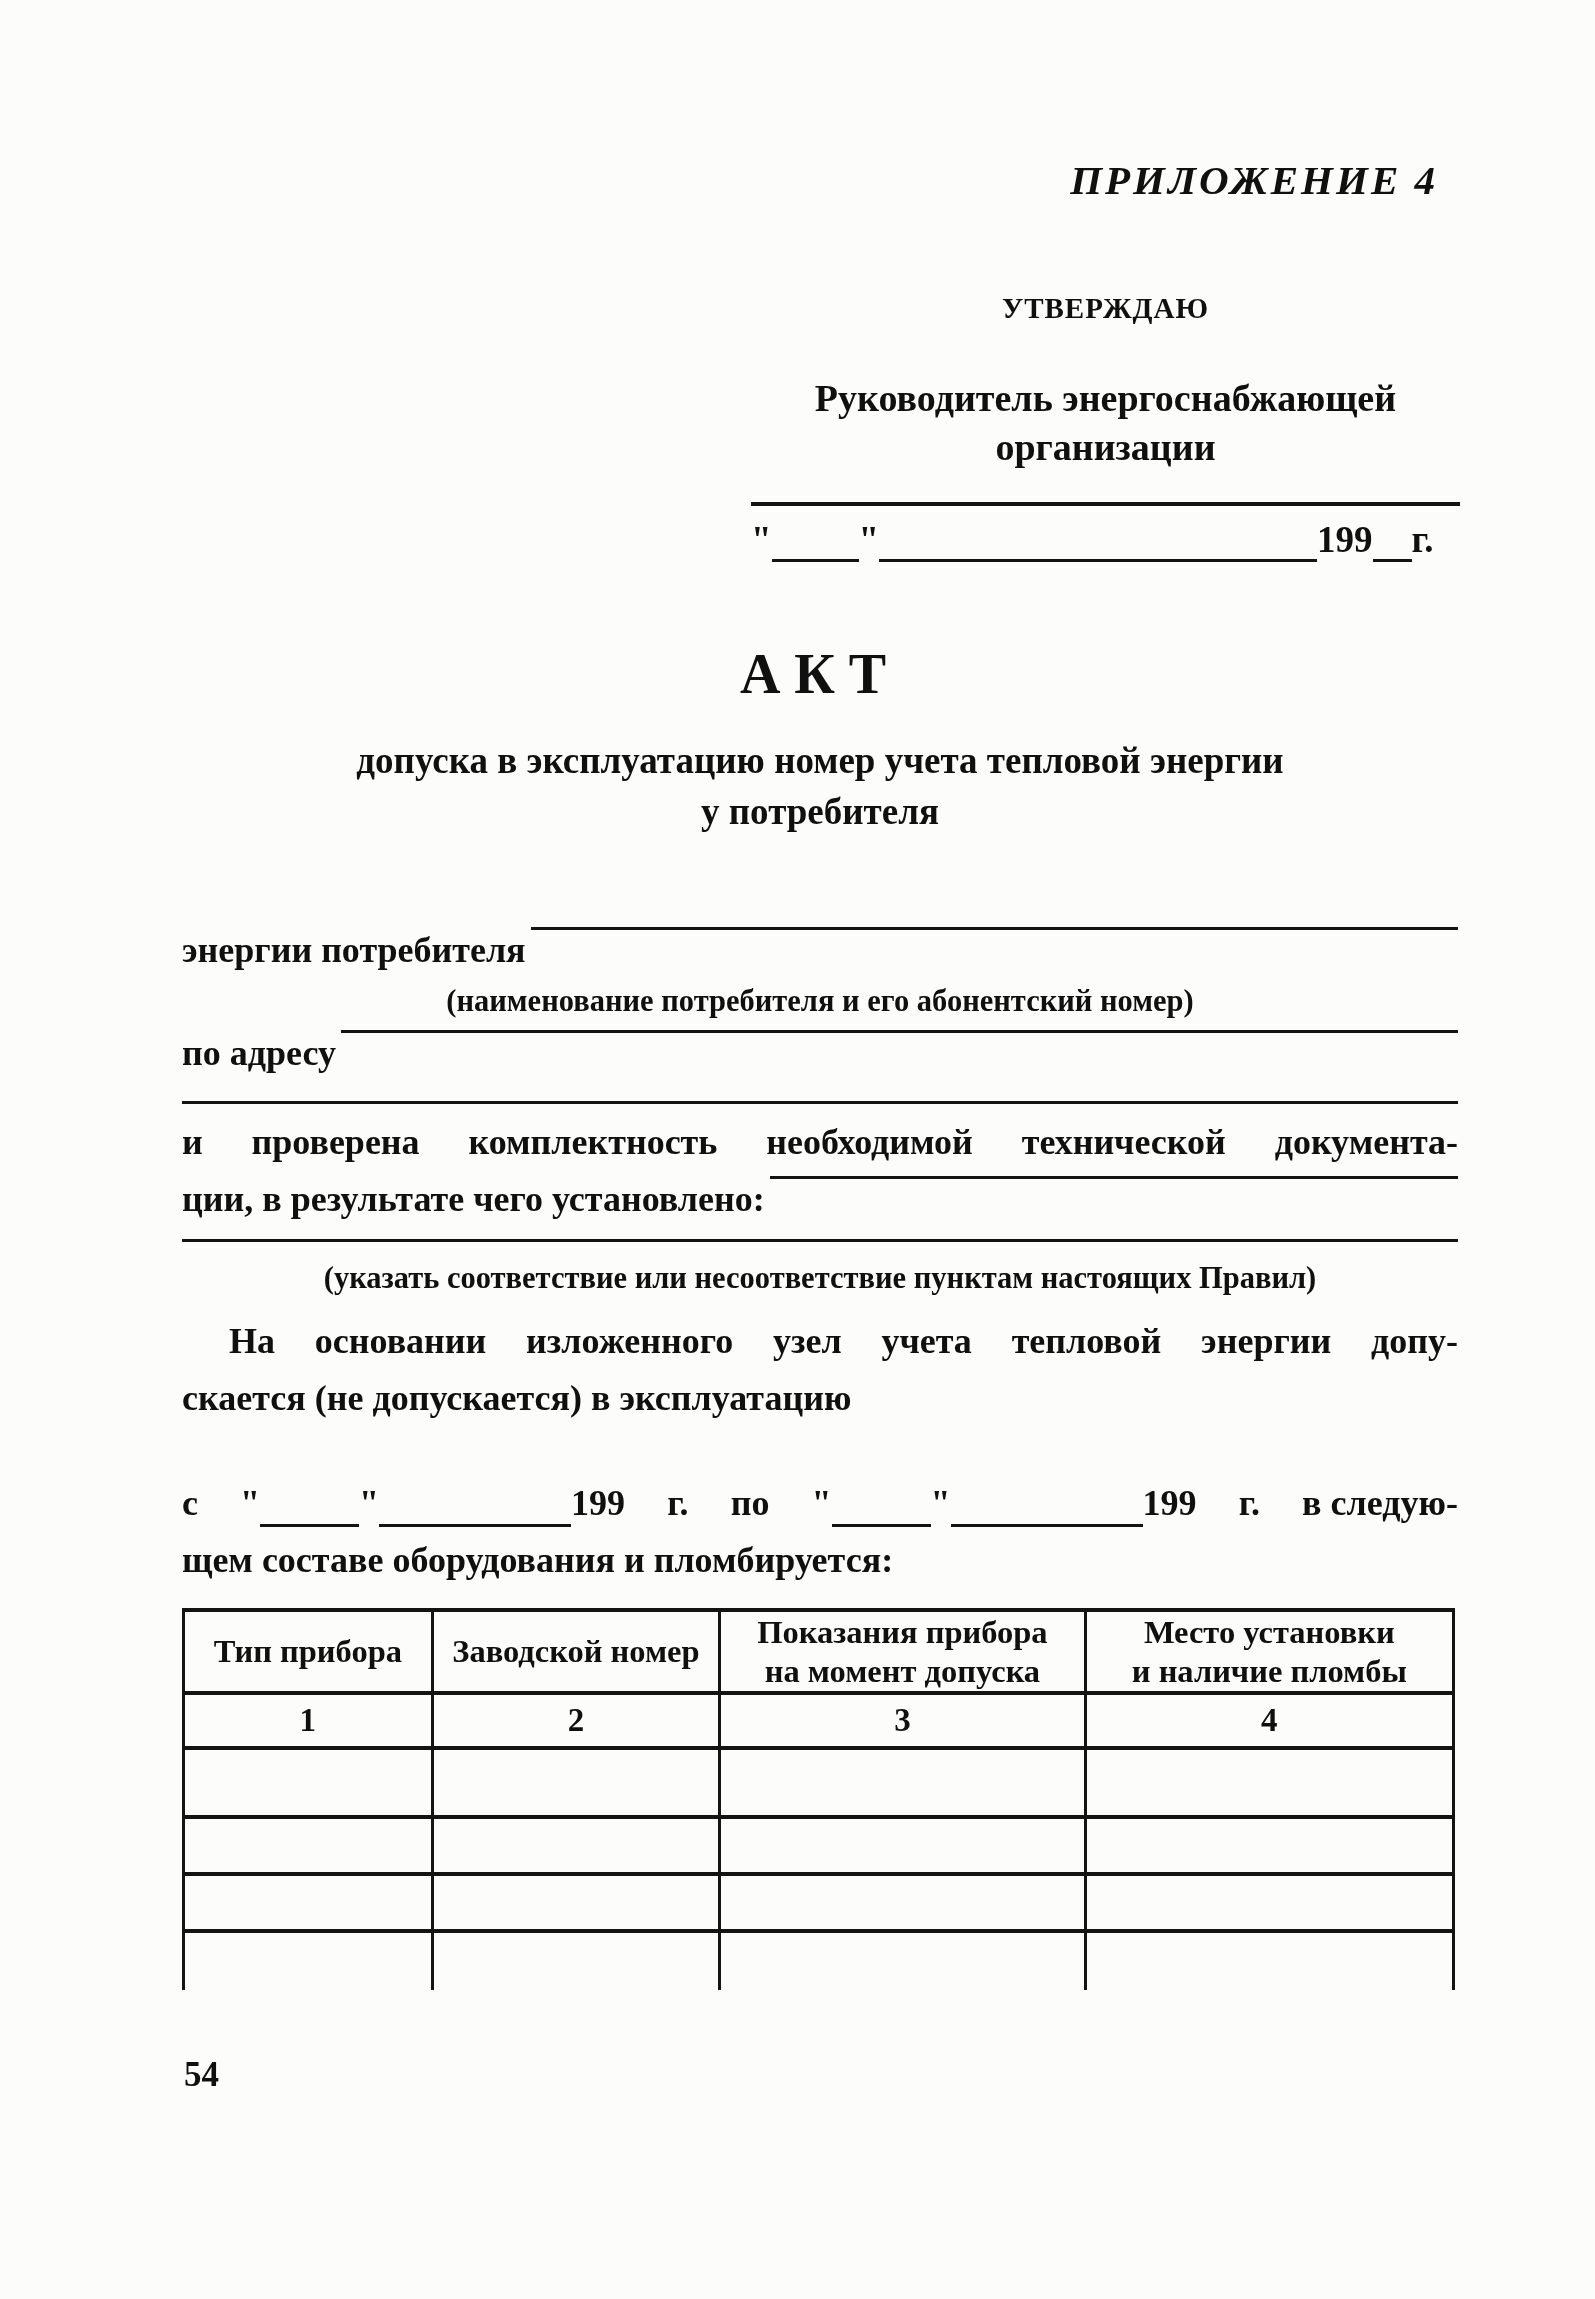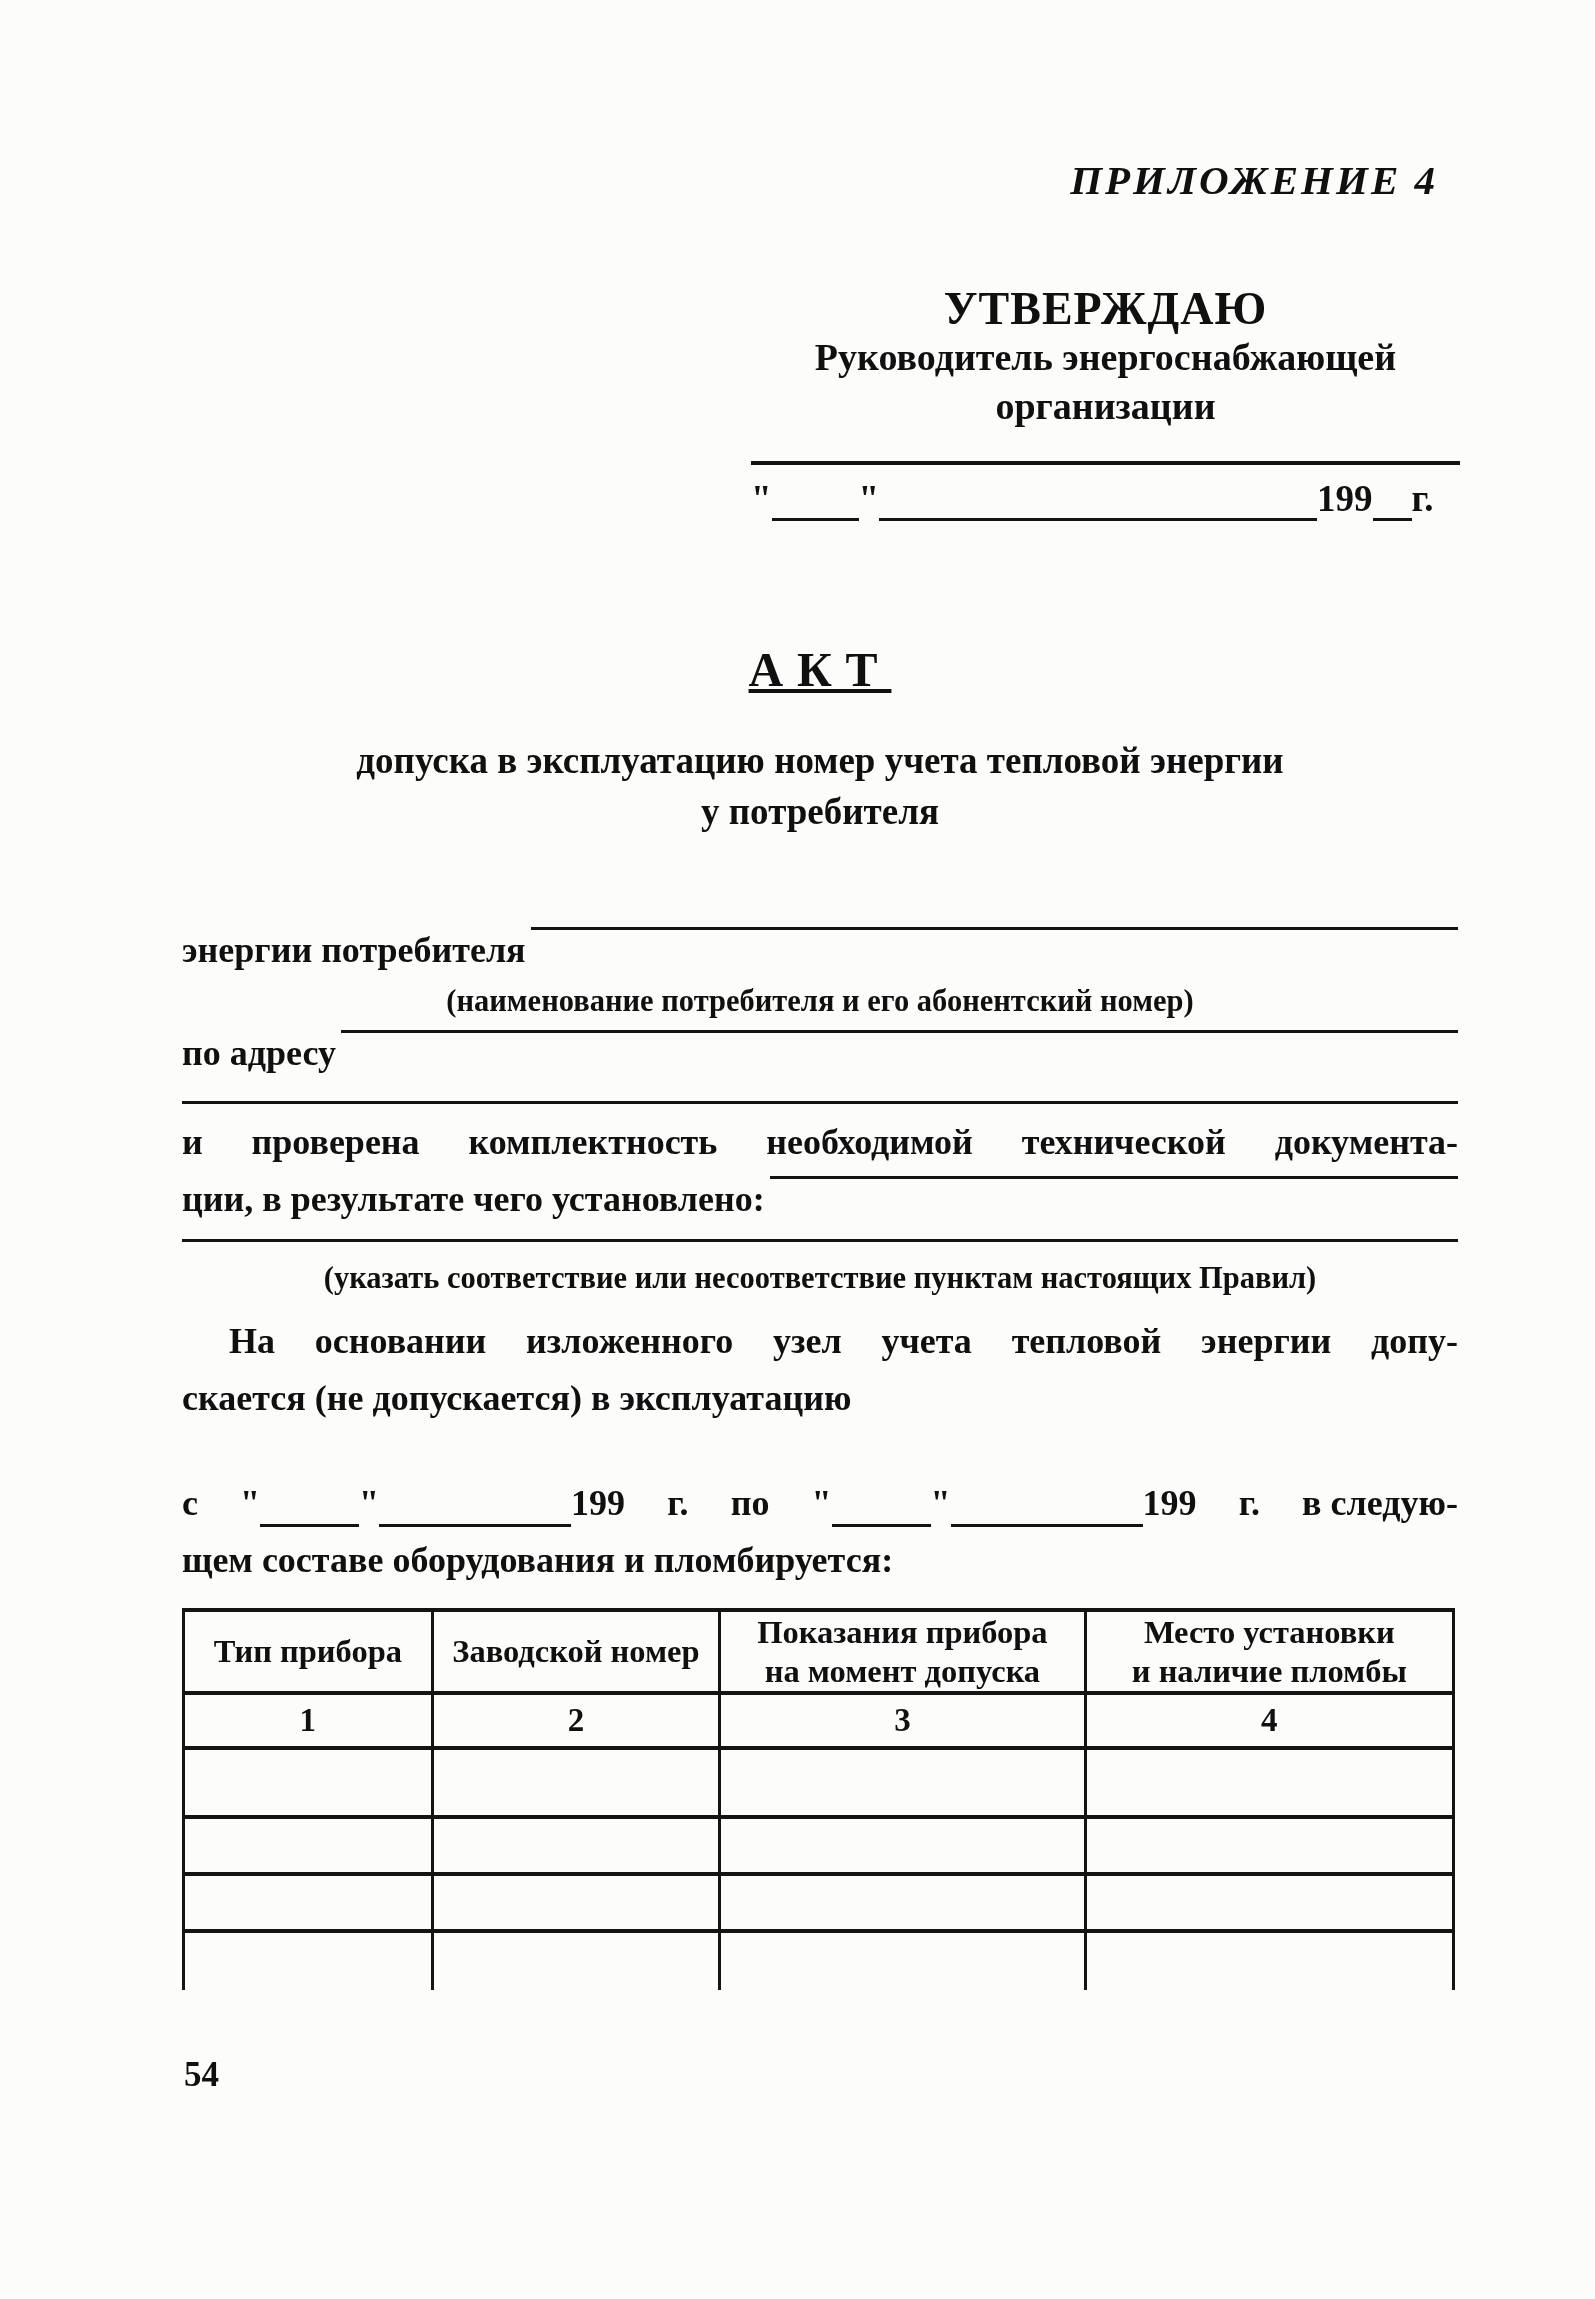--- a/index.html
+++ b/index.html
@@ -9,30 +9,30 @@
     font-family:"Liberation Serif","DejaVu Serif",serif; font-weight:bold;
   }
   .appendix {
     position:absolute; top:156px; right:158px;
     font-size:41px; font-style:italic; font-weight:bold; letter-spacing:3px;
   }
   .approve {
     position:absolute; left:751px; top:284px; width:709px;
     text-align:center; font-size:38px; line-height:49px;
   }
-  .approve-title { font-size:46px; letter-spacing:1px; }
+  .approve-title { font-size:29px; letter-spacing:1px; margin-bottom:41px; }
   .sig-line { margin-top:29.6px; height:0; border-bottom:4.9px solid #141414; }
   .date-row {
     display:flex; align-items:flex-end; margin-top:11.8px;
     font-size:37px; line-height:45px; text-align:left;
   }
   .blank { display:inline-block; border-bottom:3.9px solid #141414; height:5.9px; }
   .act-title {
     position:absolute; top:642px; left:182px; width:1276px;
-    text-align:center; font-size:48px; letter-spacing:13.8px;text-decoration:underline;
+    text-align:center; font-size:56px; letter-spacing:13.8px;
   }
   .act-subtitle {
     position:absolute; top:735px; left:182px; width:1276px;
     text-align:center; font-size:37px; line-height:51px;
   }
   .bodyline { position:absolute; left:182px; width:1276px; font-size:36px; line-height:47px; }
   .justify { text-align:justify; text-align-last:justify; }
   .indent { text-indent:47px; }
   .hint { font-size:30.5px; text-align:center; line-height:35px; }
   .fillrow { display:flex; align-items:flex-start; }

